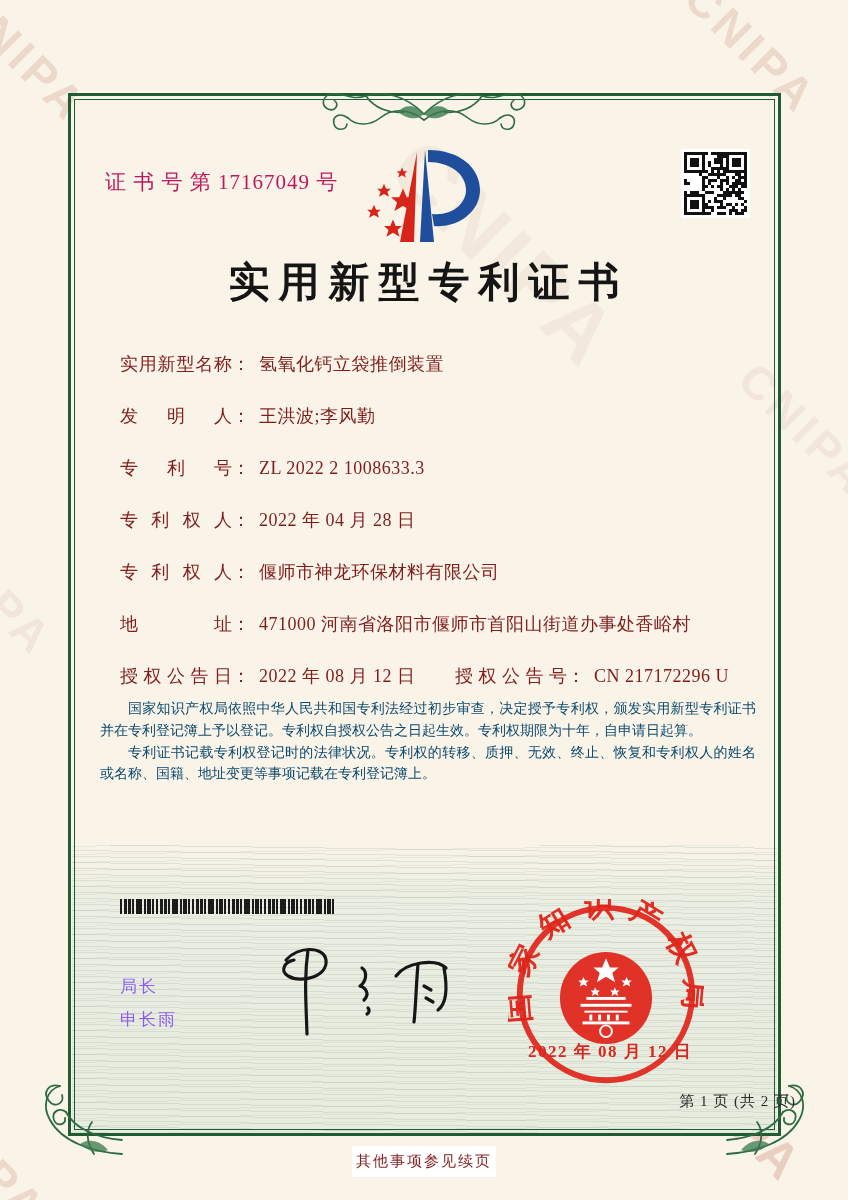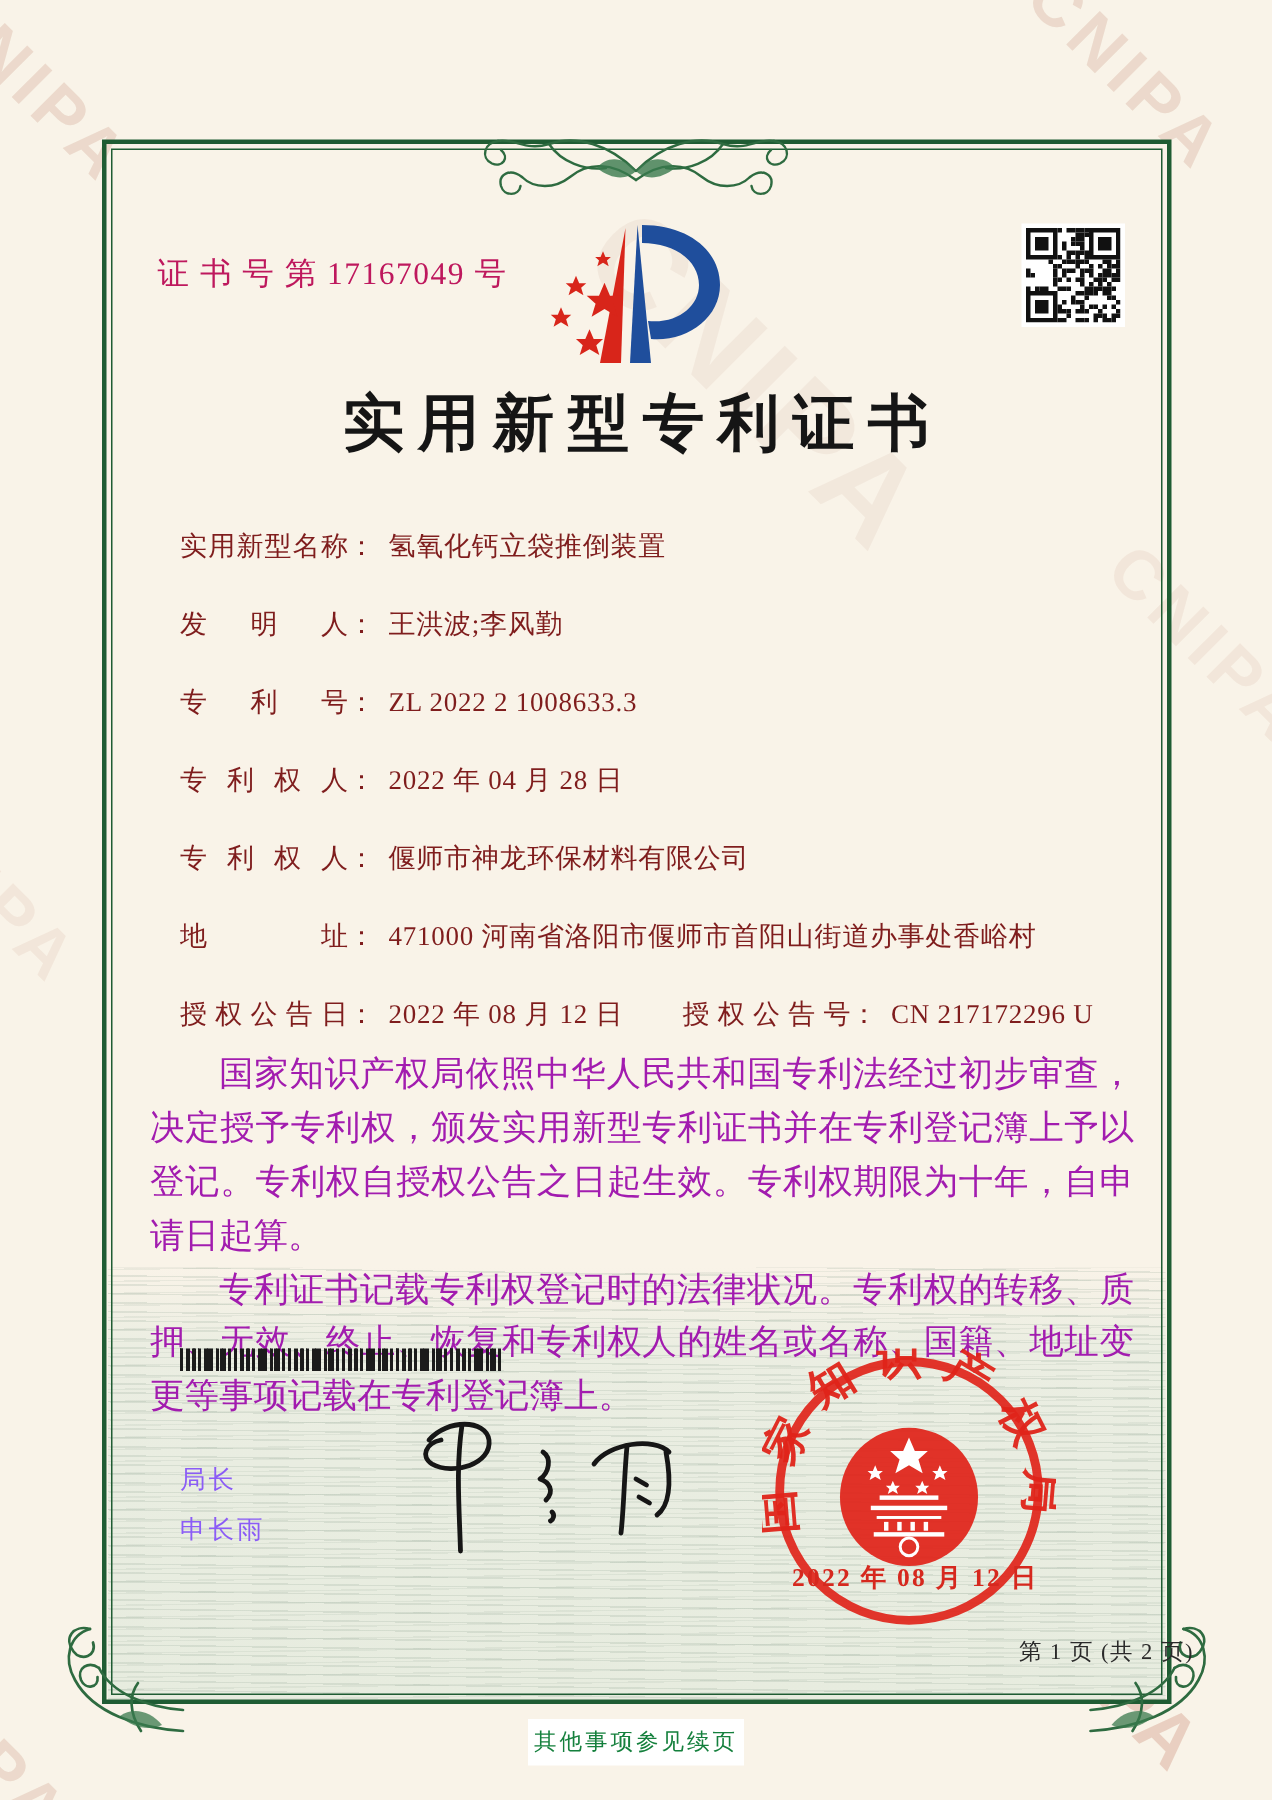--- a/index.html
+++ b/index.html
@@ -60,21 +60,21 @@
   .field-row{position:relative; height:24px; margin-bottom:28px; font-size:18px; color:#7f1d1d; white-space:nowrap;}
   .f-label{
     display:inline-block; width:112px; vertical-align:top;
     text-align:justify; text-align-last:justify;
   }
   .f-colon{display:inline-block; margin-right:9px;}
   .f-value{letter-spacing:0.5px;}
   .grant-no{position:absolute; left:335px; top:0; white-space:nowrap;}
   .paragraphs{
     position:absolute; left:100px; top:698px; width:656px;
-    font-size:23px; line-height:1.56; color:#a21caf;
+    font-size:14px; line-height:1.56; color:#0c4a6e;
     text-align:justify;
   }
   .paragraphs p{margin:0; text-indent:2em;}
   .barcode{
     position:absolute; left:120px; top:899px; width:216px; height:15px;
     background-image:
       repeating-linear-gradient(90deg,#1b1b1b 0 2px,rgba(0,0,0,0) 2px 4px),
       repeating-linear-gradient(90deg,#1b1b1b 0 1px,rgba(0,0,0,0) 1px 6px),
       repeating-linear-gradient(90deg,#1b1b1b 0 2px,rgba(0,0,0,0) 2px 9px);
   }
@@ -92,21 +92,21 @@
     font-size:17px; font-weight:600; color:#d6281e; letter-spacing:1.5px;
     white-space:nowrap;
   }
   .page-info{
     position:absolute; left:0; top:1092px; width:796px;
     text-align:right; font-size:15px; color:#2a2a2a; letter-spacing:1px;
   }
   .continuation{
     position:absolute; left:50%; top:1146px; transform:translateX(-50%);
     background:#ffffff; padding:6px 4px;
-    font-size:15px; color:#15803d; letter-spacing:2px; white-space:nowrap;
+    font-size:15px; color:#7f1d1d; letter-spacing:2px; white-space:nowrap;
   }
 </style>
 </head>
 <body>
 
 <div class="page">
 
   <div class="wm" style="left:-18px; top:-22px;">CNIPA</div>
   <div class="wm" style="left:712px; top:-30px;">CNIPA</div>
   <div class="wm wm-lg" style="left:440px; top:120px;">CNIPA</div>

